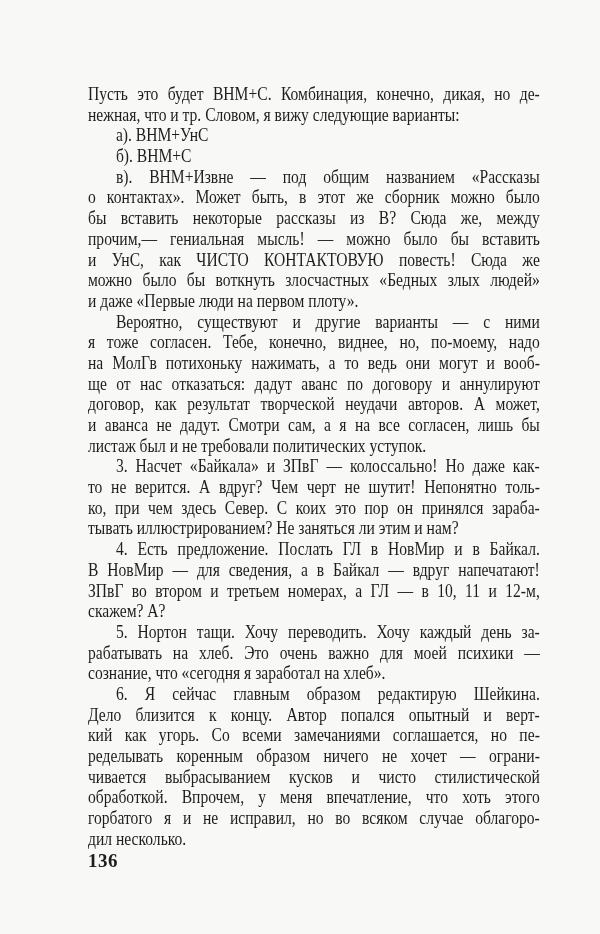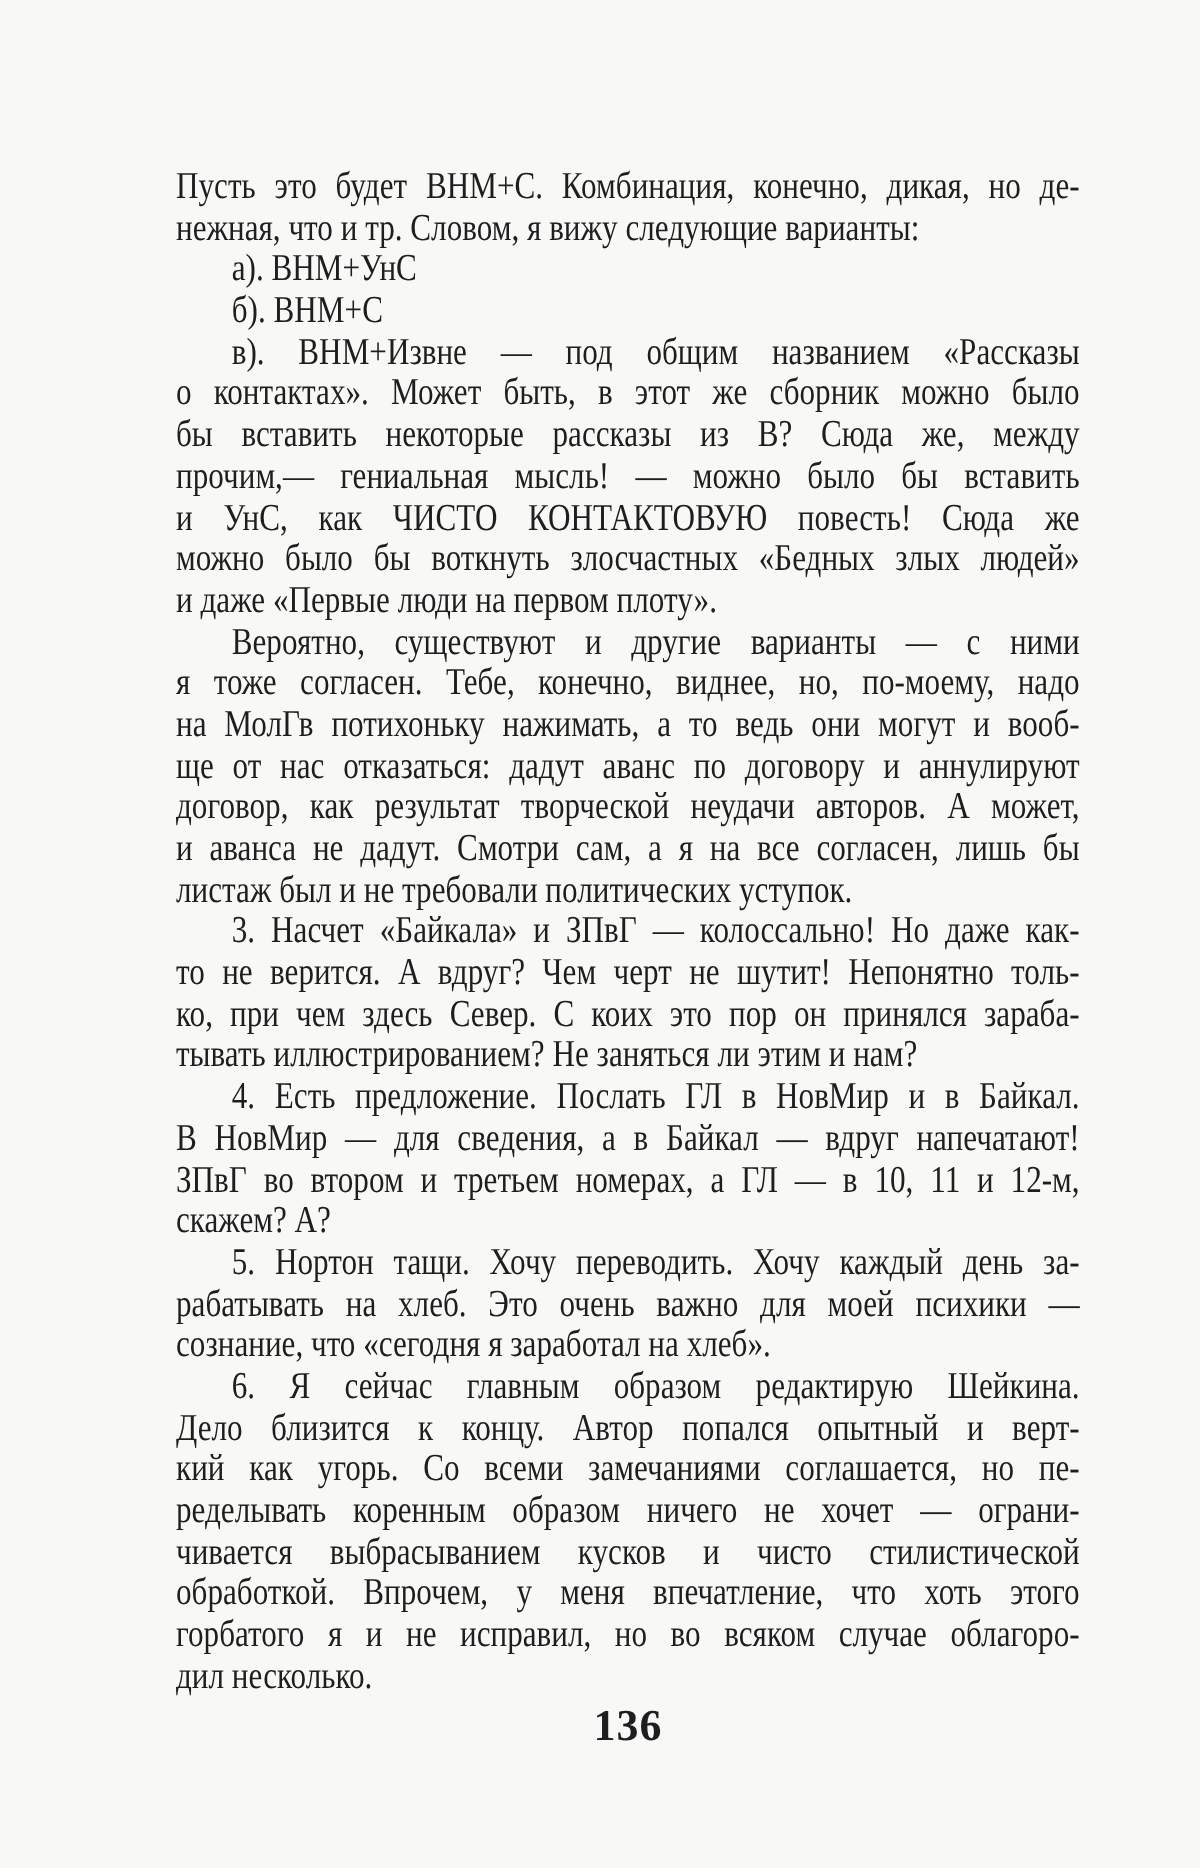--- a/index.html
+++ b/index.html
@@ -35,22 +35,22 @@
     white-space: normal;
     overflow: visible;
   }
   .line.indent { padding-left: 34px; }
   .line.end { text-align-last: left; }
   .page-number {
     position: absolute;
     left: 88px;
     top: 850px;
     width: 452px;
-    text-align: center;
-    font-size: 22px;
+    text-align: left;
+    font-size: 19px;
     font-weight: bold;
     letter-spacing: 0.5px;
   }
 </style>
 </head>
 <body style="background: rgb(248, 248, 246);">
 
 <div class="page" style="--page-bg: #f8f8f6; --text-color: #1e1e1e;">
   <div class="text-block">
       <div class="line">Пусть это будет ВНМ+С. Комбинация, конечно, дикая, но де-</div>

